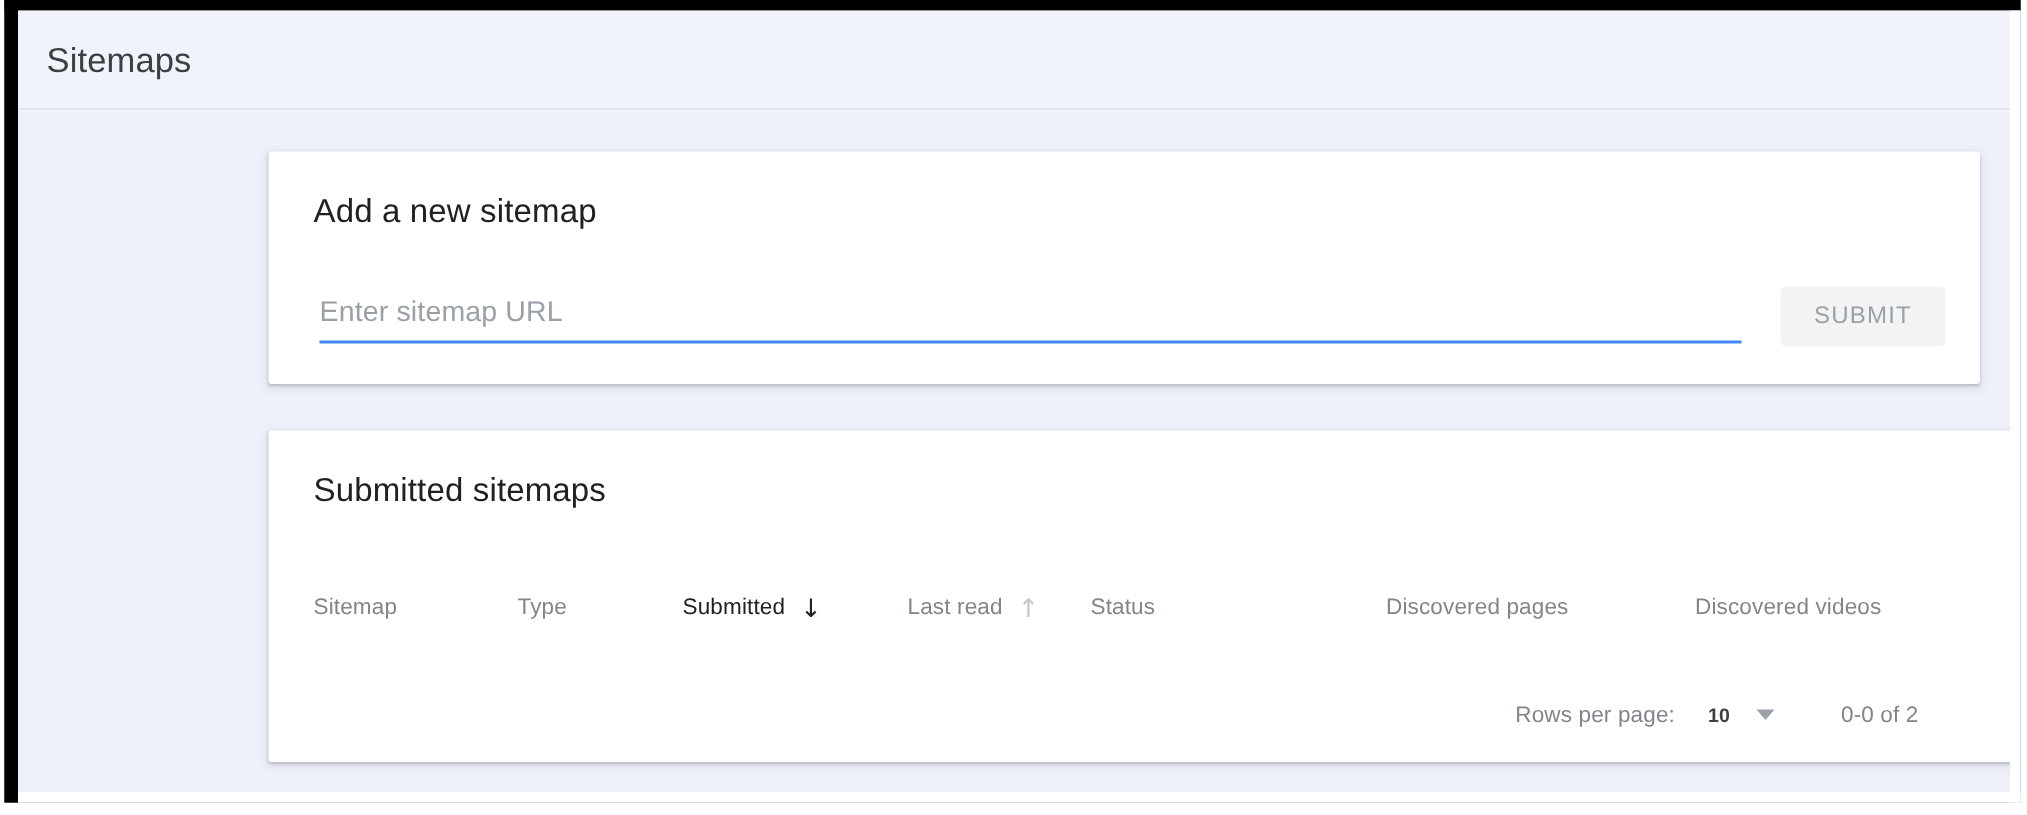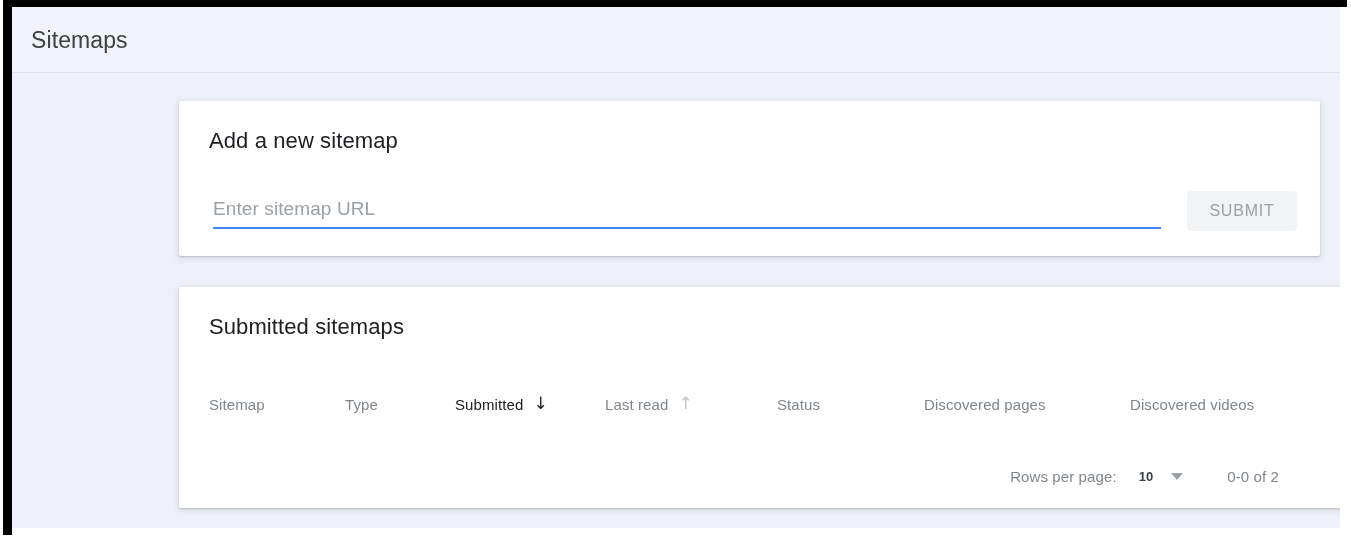--- a/index.html
+++ b/index.html
@@ -193,32 +193,32 @@
   }
   .col {
     position: absolute;
     top: 0;
     font-size: 15px;
     line-height: 20px;
     color: #80868b;
     letter-spacing: 0.1px;
     white-space: nowrap;
     display: flex;
-    align-items: flex-start;
+    align-items: flex-end;
     gap: 10px;
     cursor: pointer;
   }
   .col.active {
     color: #202124;
   }
   .col-sitemap   { left: 30px; }
   .col-type      { left: 166px; }
   .col-submitted { left: 276px; }
   .col-lastread  { left: 426px; }
-  .col-status    { left: 598px; }
+  .col-status    { left: 548px; }
   .col-pages     { left: 745px; }
   .col-videos    { left: 951px; }
 
   .sort-arrow {
     font-size: 17px;
     line-height: 17px;
     color: #202124;
     font-family: "DejaVu Sans", sans-serif;
   }
   .sort-arrow.muted { color: #c4c7c5; }

